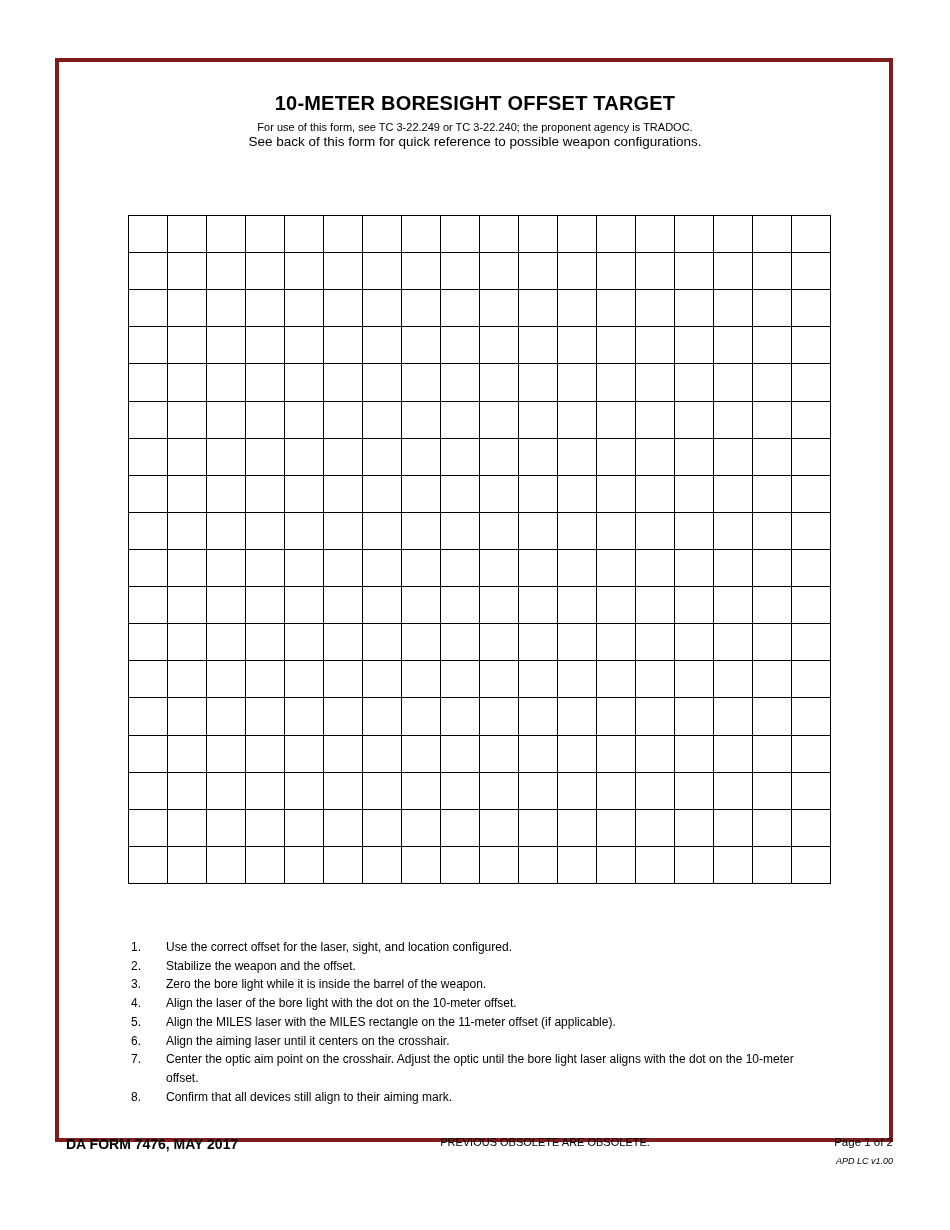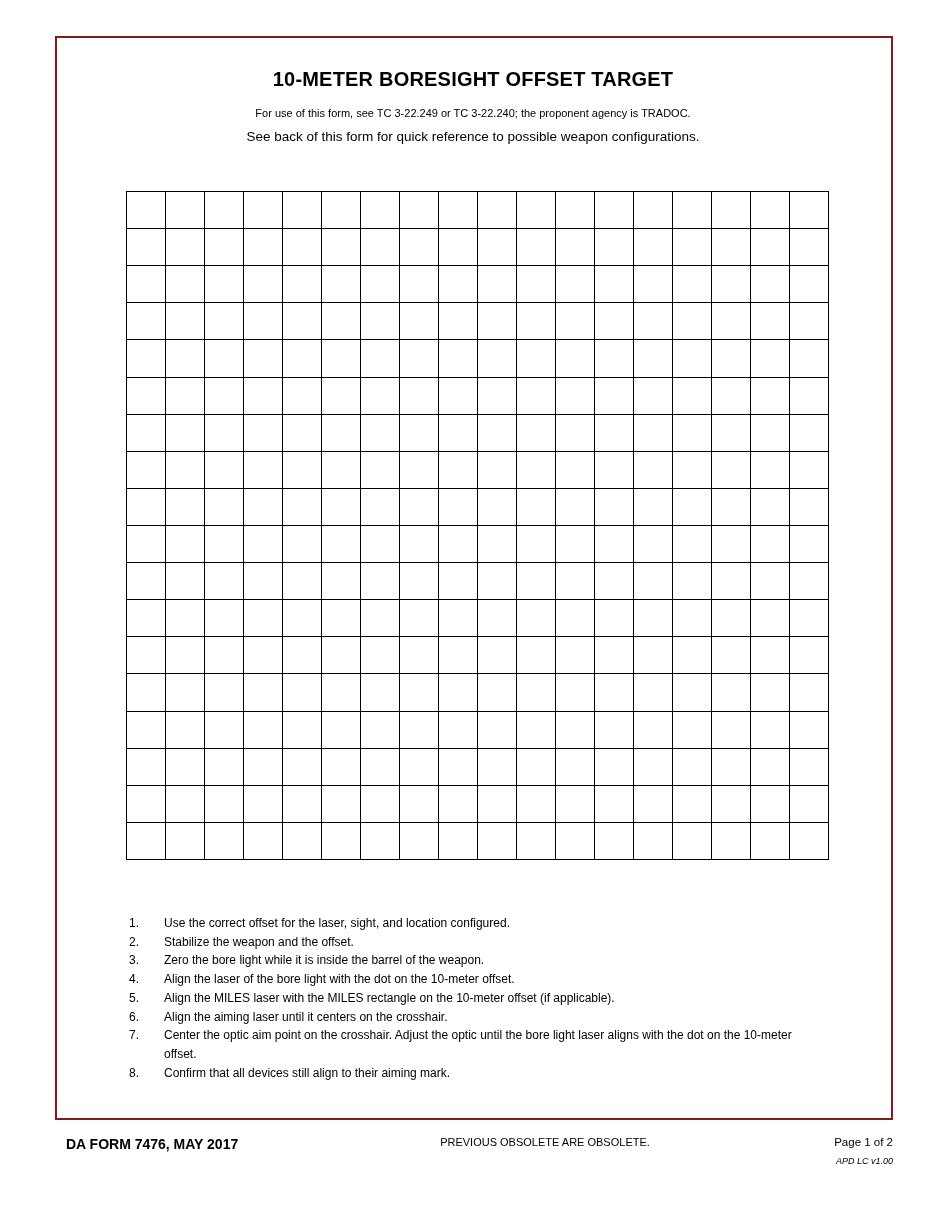--- a/index.html
+++ b/index.html
@@ -14,49 +14,48 @@
   }
   .page {
     position: relative;
     width: 950px;
     height: 1230px;
     background: #ffffff;
   }
   .form-box {
     position: absolute;
     left: 55px;
-    top: 36px;
+    top: 58px;
     width: 838px;
     height: 1084px;
-    border: 2px solid #7f1d1d;
+    border: 4px solid #7f1d1d;
     box-sizing: border-box;
     background: #ffffff;
   }
   .header {
     position: absolute;
     left: 0;
     top: 30px;
     width: 832px;
     text-align: center;
   }
   .title {
     font-size: 20px;
     font-weight: bold;
     line-height: 23px;
     letter-spacing: 0.2px;
   }
   .subtitle {
     font-size: 11px;
     line-height: 13px;
-    margin-top: 16px;
+    margin-top: 6px;
   }
   .ref-note {
     font-size: 13.5px;
     line-height: 16px;
-    margin-top: 9px;
   }
   .grid {
     position: absolute;
     left: 69px;
     top: 153px;
     width: 703px;
     height: 669px;
     display: grid;
     border-top: 1px solid #000000;
     border-left: 1px solid #000000;
@@ -472,21 +471,21 @@
         <div class="instr-item">
           <span class="instr-num">3.</span>
           <span class="instr-text">Zero the bore light while it is inside the barrel of the weapon.</span>
         </div>
         <div class="instr-item">
           <span class="instr-num">4.</span>
           <span class="instr-text">Align the laser of the bore light with the dot on the 10-meter offset.</span>
         </div>
         <div class="instr-item">
           <span class="instr-num">5.</span>
-          <span class="instr-text">Align the MILES laser with the MILES rectangle on the 10-meter offset (if applicable).</span>
+          <span class="instr-text">Align the MILES laser with the MILES rectangle on the 11-meter offset (if applicable).</span>
         </div>
         <div class="instr-item">
           <span class="instr-num">6.</span>
           <span class="instr-text">Align the aiming laser until it centers on the crosshair.</span>
         </div>
         <div class="instr-item">
           <span class="instr-num">7.</span>
           <span class="instr-text">Center the optic aim point on the crosshair. Adjust the optic until the bore light laser aligns with the dot on the 10-meter offset.</span>
         </div>
         <div class="instr-item">

